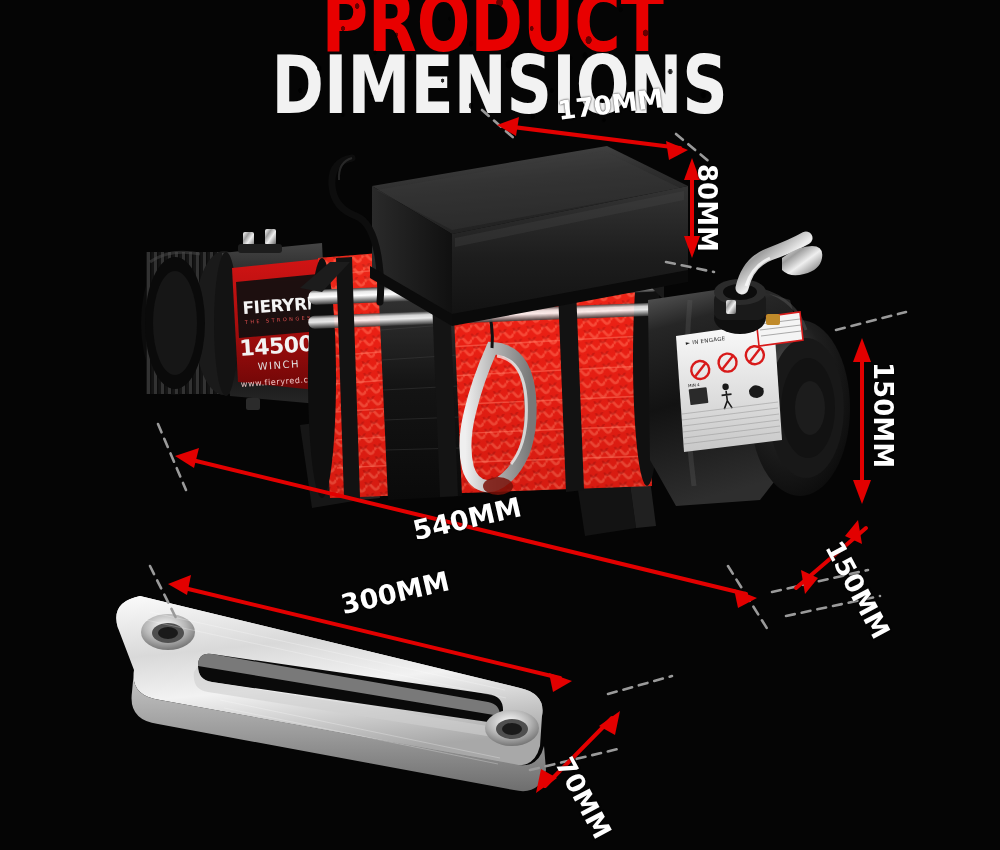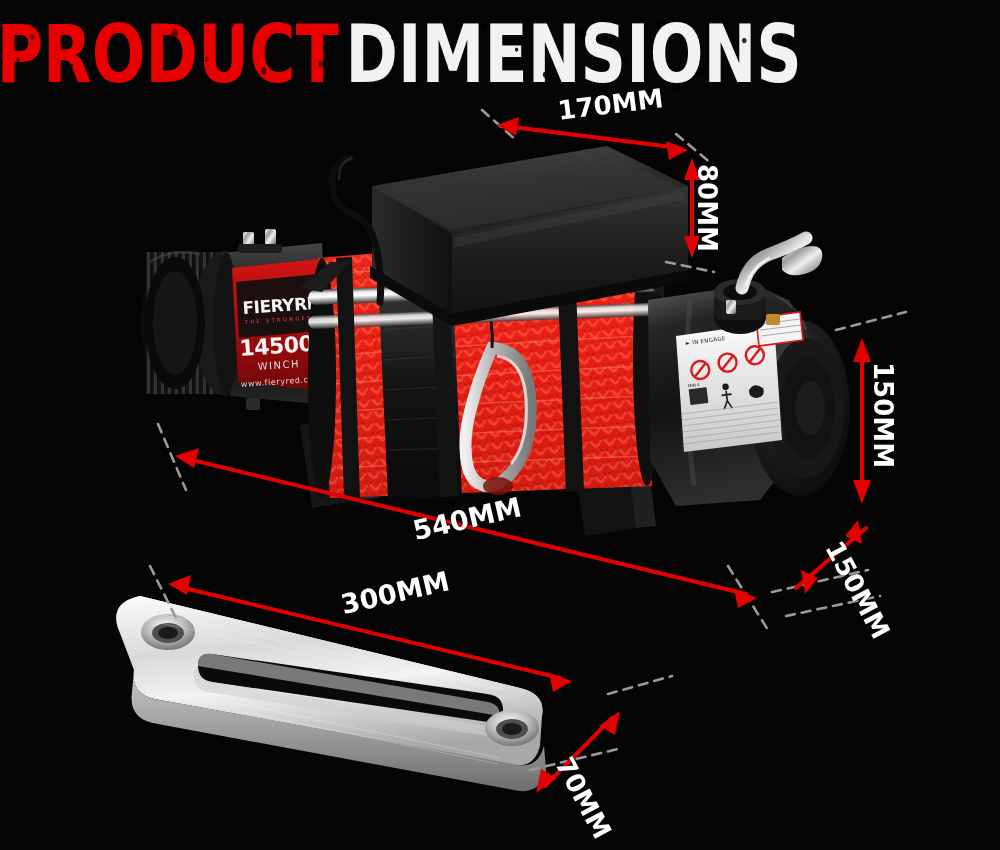--- a/index.html
+++ b/index.html
@@ -7,22 +7,23 @@
   body {
     width:1000px; height:850px; position:relative; overflow:hidden;
     font-family:"Liberation Sans", sans-serif;
     background:#050505;
   }
   #stage { position:absolute; inset:0; background:#050505; }
 
   
   .title-wrap{
     position:absolute; top:16px; left:0; width:1000px; height:78px;
-    display:flex; align-items:center; 
+    display:flex; align-items:center; justify-content:center;
     letter-spacing:-1px;
+    flex-direction:column;
   }
   .title-word{
     font-family:"DejaVu Sans", sans-serif;
     font-weight:900; font-size:62px; line-height:62px;
     transform:scaleX(1.02) scaleY(1.28);
     transform-origin:center center;
     letter-spacing:0px;
   }
   .tw-red{ color:#e80000; margin-right:14px; }
   .tw-white{ color:#f2f2f2; }

